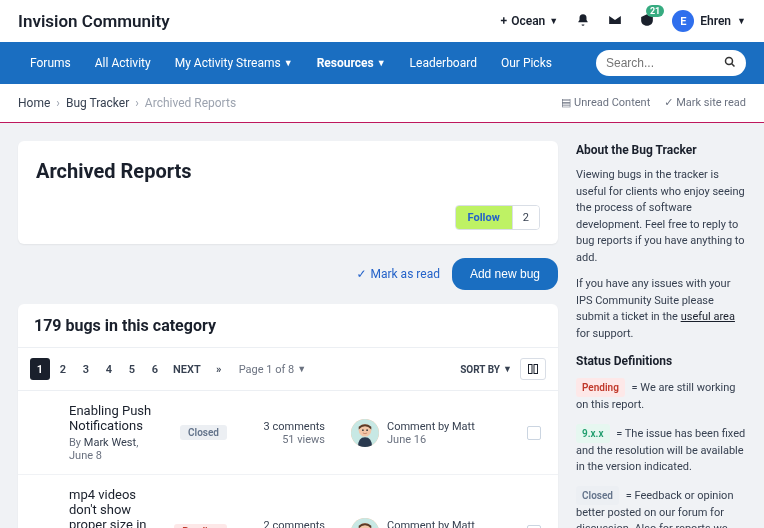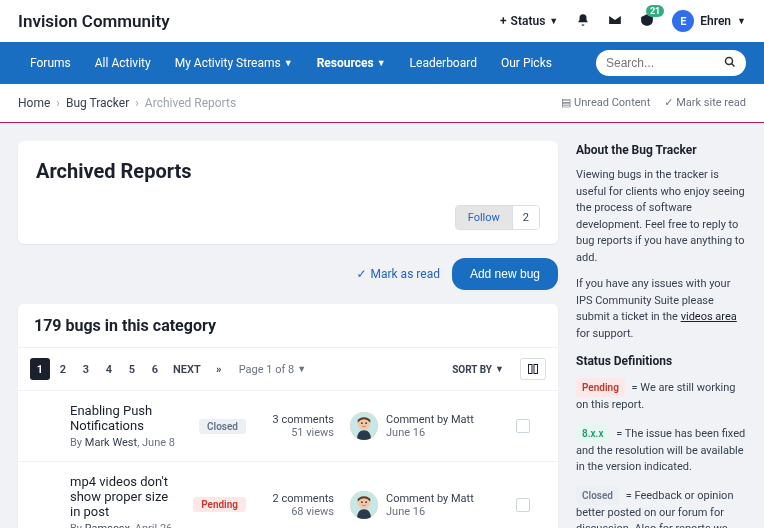--- a/index.html
+++ b/index.html
@@ -33,36 +33,36 @@
 .side .clink{color:#1a202c;text-decoration:underline}
 .status-pill{display:inline-block;padding:2px 6px;border-radius:3px;font-size:10px;font-weight:600;margin-right:4px}
 .s-pending{background:#fde8e8;color:#c0392b}
 .s-ver{background:#e6f7f0;color:#1f9d6d}
 .s-closed{background:#eceff3;color:#64748b}
 .headerbox{background:#fff;border-radius:6px;padding:18px 18px 14px;box-shadow:0 1px 2px rgba(0,0,0,.06)}
 .headerbox h1{font-size:20px;font-weight:700;margin-bottom:6px}
 .headerbox p{font-size:12px;color:#4b5563}
 .followrow{display:flex;justify-content:flex-end;margin-top:22px}
 .follow-btn{display:flex;align-items:center;border:1px solid #d9dee6;border-radius:4px;overflow:hidden;font-size:11px}
-.follow-btn .flabel{padding:5px 12px;background:#e5e5e5;color:#2563c9;font-weight:400}
+.follow-btn .flabel{padding:5px 12px;background:#bef264;color:#2563c9;font-weight:700}
 .follow-btn .fcount{padding:5px 10px;background:#fff;color:#374151;border-left:1px solid #d9dee6}
 .actionsrow{display:flex;justify-content:flex-end;align-items:center;gap:12px;margin:14px 0}
 .markread{color:#2563c9;font-size:12px;display:flex;align-items:center;gap:4px;cursor:pointer}
 .newbug{background:#1a6ec1;color:#fff;font-size:12px;font-weight:500;padding:9px 18px;border:none;border-radius:13px;cursor:pointer}
 .listbox{background:#fff;border-radius:6px;box-shadow:0 1px 2px rgba(0,0,0,.06)}
 .listhead{padding:12px 16px;font-size:16px;font-weight:700;border-bottom:1px solid #eceff3}
 .pager{display:flex;align-items:center;justify-content:space-between;padding:10px 12px;border-bottom:1px solid #eceff3}
 .pages{display:flex;align-items:center;gap:3px}
 .pgbtn{min-width:20px;height:22px;padding:0 5px;display:flex;align-items:center;justify-content:center;font-size:11px;color:#374151;border-radius:3px;cursor:pointer;font-weight:600}
 .pgbtn.active{background:#1a202c;color:#fff}
 .pageof{font-size:11px;color:#6b7280;margin-left:10px;display:flex;align-items:center;gap:3px}
-.sortgrp{display:flex;align-items:center;gap:16px}
+.sortgrp{display:flex;align-items:center;gap:8px}
 .sortbtn{font-size:10px;font-weight:700;color:#374151;display:flex;align-items:center;gap:3px;cursor:pointer}
 .viewtoggle{width:26px;height:22px;border:1px solid #d9dee6;border-radius:3px;display:flex;align-items:center;justify-content:center;cursor:pointer}
-.row{display:flex;align-items:center;padding:12px 28px;border-bottom:1px solid #f0f2f5;gap:16px}
+.row{display:flex;align-items:center;padding:12px 17px;border-bottom:1px solid #f0f2f5;gap:26px}
 .row:last-child{border-bottom:none}
 .dot{width:8px;height:8px;border-radius:50%;flex-shrink:0}
 .rowmain{flex:1;min-width:0}
 .rowtitle{font-size:13px;color:#1a202c;margin-bottom:3px}
 .rowmeta{font-size:11px;color:#6b7280}
 .rowmeta .author{color:#374151}
 .pill{padding:2px 8px;border-radius:3px;font-size:10px;font-weight:600;flex-shrink:0}
 .stats{text-align:right;font-size:11px;color:#374151;width:72px;flex-shrink:0}
 .stats .v{color:#6b7280}
 .lastcol{display:flex;align-items:center;gap:8px;width:150px;flex-shrink:0}
@@ -72,21 +72,21 @@
 .lasttxt .d{color:#6b7280}
 .chk{width:14px;height:14px;border:1px solid #cbd5e1;border-radius:2px;flex-shrink:0}
 .caret{font-size:9px}
 </style>
 </head>
 <body>
 
 <div class="topbar">
   <div class="brand">Invision Community</div>
   <div class="top-right">
-    <div class="create-btn">+ <span>Status</span> <span class="caret">▼</span></div>
+    <div class="create-btn">+ <span>Ocean</span> <span class="caret">▼</span></div>
     <div class="iconbtn"><svg width="14" height="14" viewBox="0 0 24 24" fill="currentColor">
           <path d="M12 2a6 6 0 0 0-6 6v4l-2 3v1h16v-1l-2-3V8a6 6 0 0 0-6-6zm0 20a2.5 2.5 0 0 0 2.5-2.5h-5A2.5 2.5 0 0 0 12 22z"></path>
         </svg></div>
     <div class="iconbtn"><svg width="14" height="14" viewBox="0 0 24 24" fill="currentColor">
           <path d="M2 5h20v14H2zM2 5l10 7 10-7"></path>
         </svg></div>
     <div class="iconbtn"><svg width="14" height="14" viewBox="0 0 24 24" fill="currentColor">
           <path d="M12 2L2 7v6c0 5 4 9 10 9s10-4 10-9V7z"></path>
         </svg><span class="badge-count">21</span></div>
     <div class="user">
@@ -239,20 +239,20 @@
             </div>
             <div class="chk"></div>
           </div>
         </div>
     </div>
   </div>
 
   <div class="side">
     <h4>About the Bug Tracker</h4>
     <p>Viewing bugs in the tracker is useful for clients who enjoy seeing the process of software development. Feel free to reply to bug reports if you have anything to add.</p>
-    <p><span>If you have any issues with your IPS Community Suite please submit a ticket in the </span><a class="clink">videos area</a><span> for support.</span></p>
+    <p><span>If you have any issues with your IPS Community Suite please submit a ticket in the </span><a class="clink">useful area</a><span> for support.</span></p>
     <h4>Status Definitions</h4>
     <p><span class="status-pill s-pending">Pending</span><span> = We are still working on this report.</span></p>
-    <p><span class="status-pill s-ver">8.x.x</span><span> = The issue has been fixed and the resolution will be available in the version indicated.</span></p>
+    <p><span class="status-pill s-ver">9.x.x</span><span> = The issue has been fixed and the resolution will be available in the version indicated.</span></p>
     <p><span class="status-pill s-closed">Closed</span><span> = Feedback or opinion better posted on our forum for discussion. Also for reports we cannot reproduce or need more information. In this case just add a comment and we will review it again.</span></p>
 
   </div>
 </div>
 
 </body></html>

